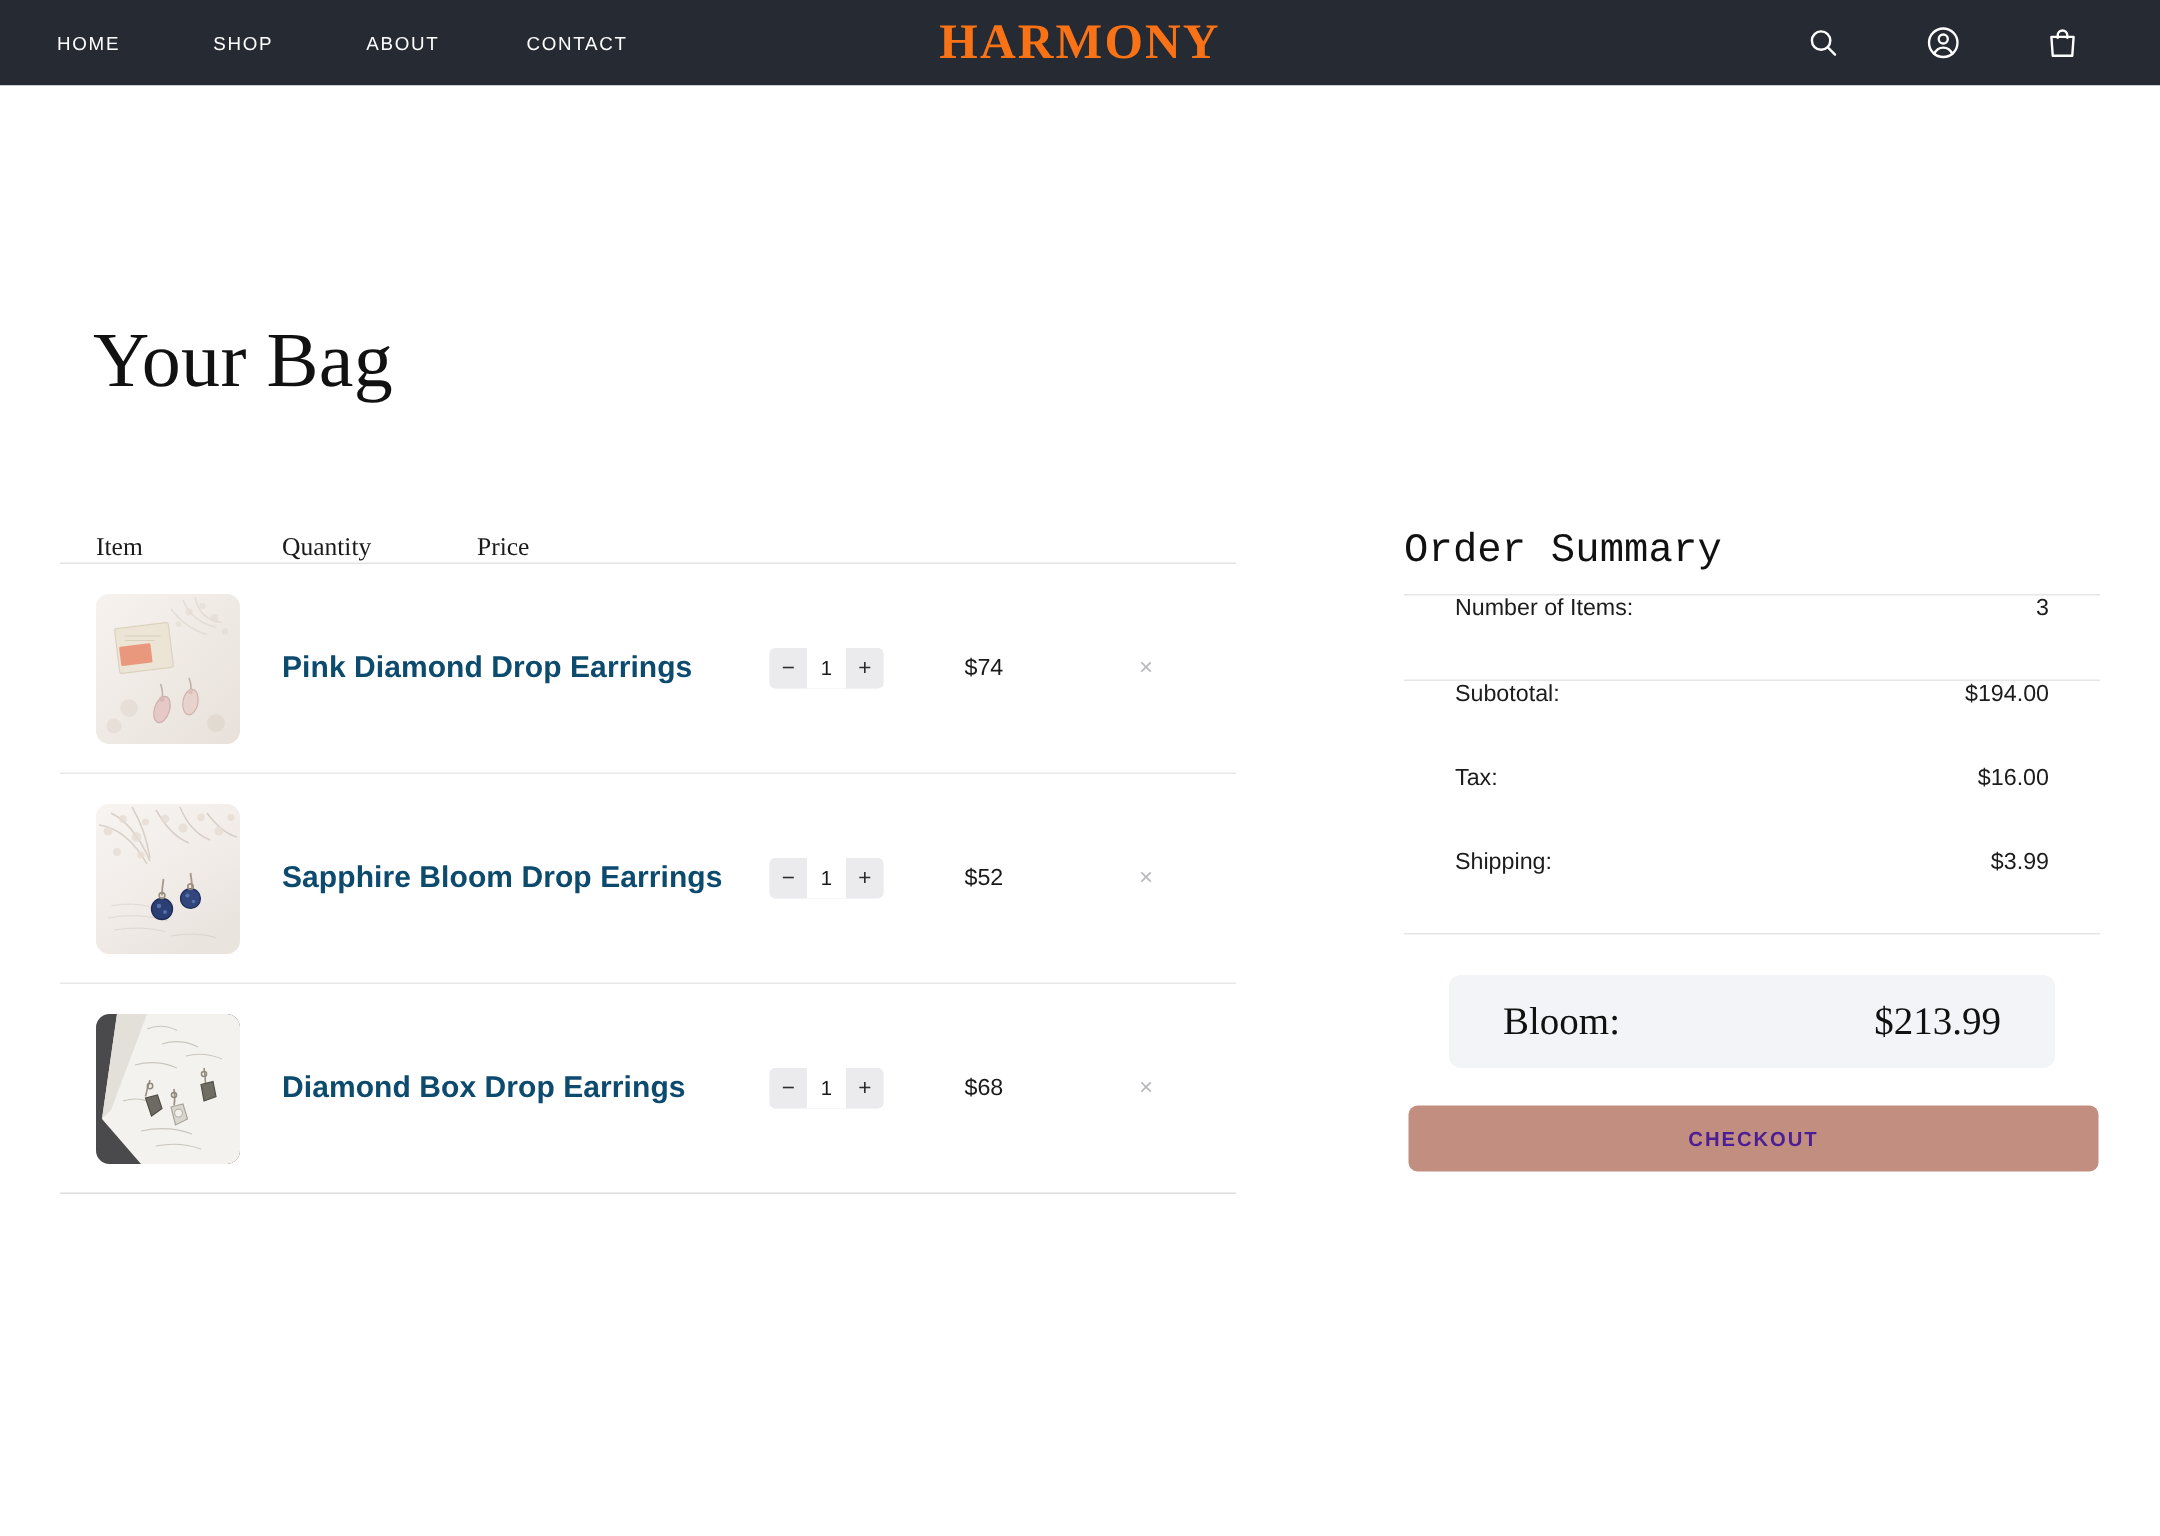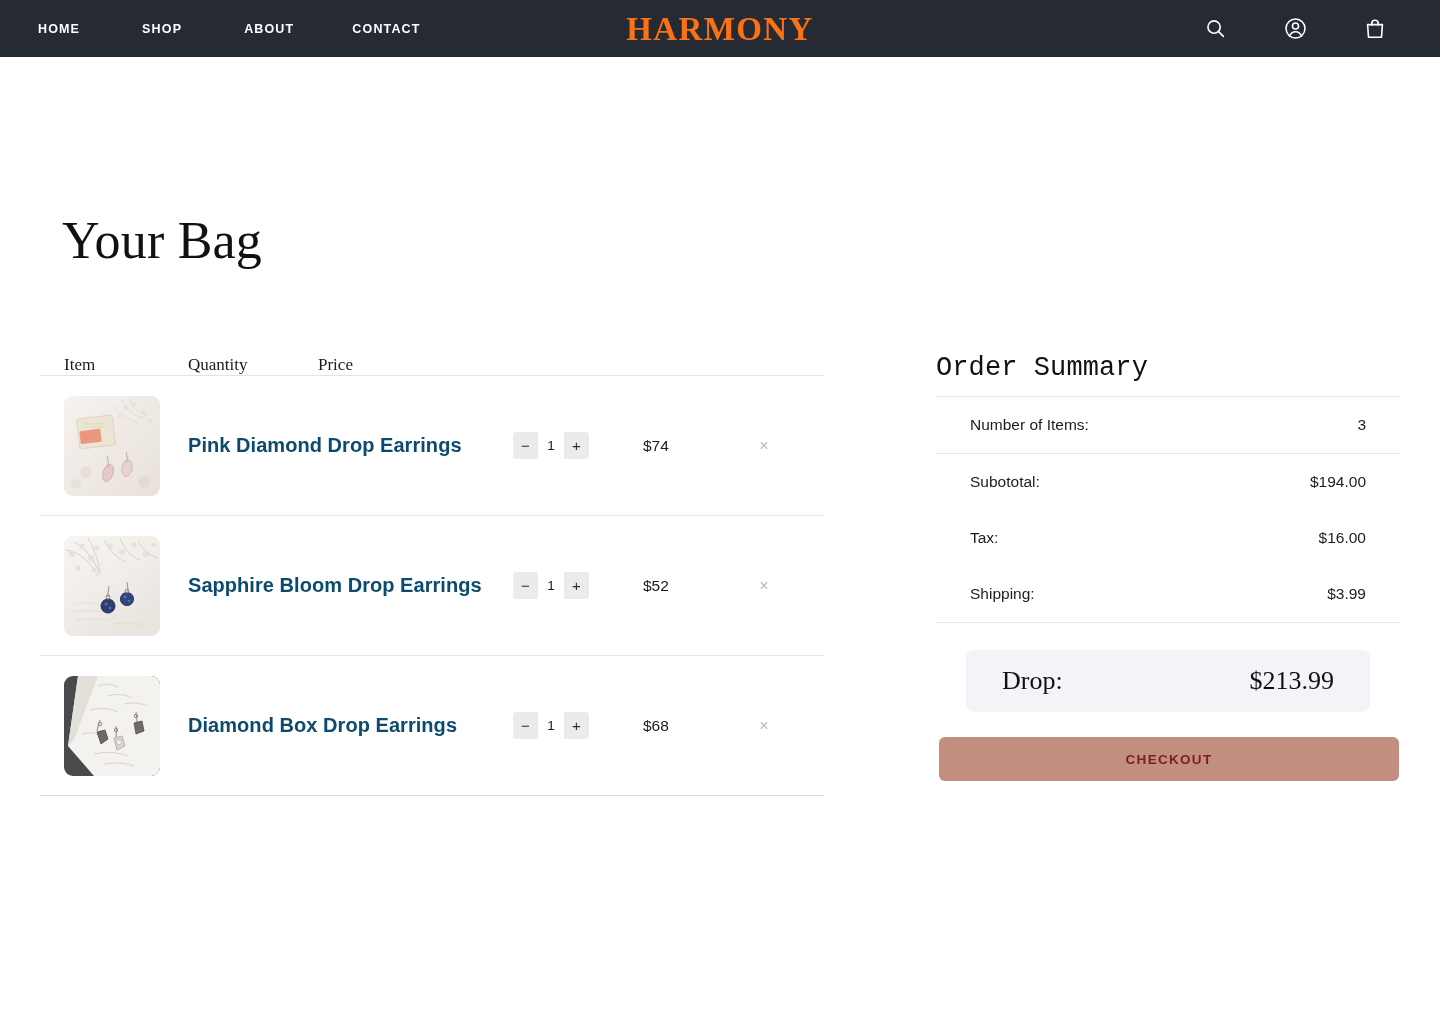--- a/index.html
+++ b/index.html
@@ -23,21 +23,21 @@
   }
   .nav-links {
     display: flex;
     align-items: center;
     gap: 0;
     padding-left: 38px;
   }
   .nav-link {
     color: #ffffff;
     font-size: 12.5px;
-    font-weight: bold;
+    font-weight: normal;
     letter-spacing: 1.15px;
     text-decoration: none;
     text-transform: uppercase;
     white-space: nowrap;
     cursor: pointer;
   }
   .nav-link.n0 { margin-right: 62px; }
   .nav-link.n1 { margin-right: 62px; }
   .nav-link.n2 { margin-right: 58px; }
 
@@ -204,21 +204,20 @@
     color: #111111;
     padding-bottom: 13px;
     letter-spacing: 0.1px;
   }
   .sum-rule { height: 1px; background: #e6e6e8; width: 100%; }
 
   .sum-block { padding: 0 34px; }
   .sum-row {
     display: flex;
     justify-content: space-between;
-    align-items: center;
     font-size: 15.5px;
     color: #1c1c1c;
     height: 56px;
   }
   .sum-row .val { font-variant-numeric: tabular-nums; }
 
   .total-box {
     margin: 27px 30px 0 30px;
     background: #f2f4f8;
     border-radius: 8px;
@@ -235,21 +234,21 @@
     color: #111111;
   }
 
   .checkout-btn {
     margin: 25px 0 0 3px;
     width: 460px;
     height: 44px;
     background: #c18e80;
     border: none;
     border-radius: 6px;
-    color: #7f1d1d;
+    color: #4c1d95;
     font-size: 13.5px;
     font-weight: bold;
     letter-spacing: 1.3px;
     text-transform: uppercase;
     cursor: pointer;
     font-family: "Liberation Sans", sans-serif;
   }
 </style>
 </head>
 <body>
@@ -508,20 +507,20 @@
       </div>
       <div class="sum-row">
         <span class="lbl">Shipping:</span>
         <span class="val">$3.99</span>
       </div>
     </div>
 
     <div class="sum-rule"></div>
 
     <div class="total-box">
-      <span class="lbl">Drop:</span>
+      <span class="lbl">Bloom:</span>
       <span class="val">$213.99</span>
     </div>
 
     <button class="checkout-btn">CHECKOUT</button>
   </aside>
 
 </main>
 
 </body></html>

